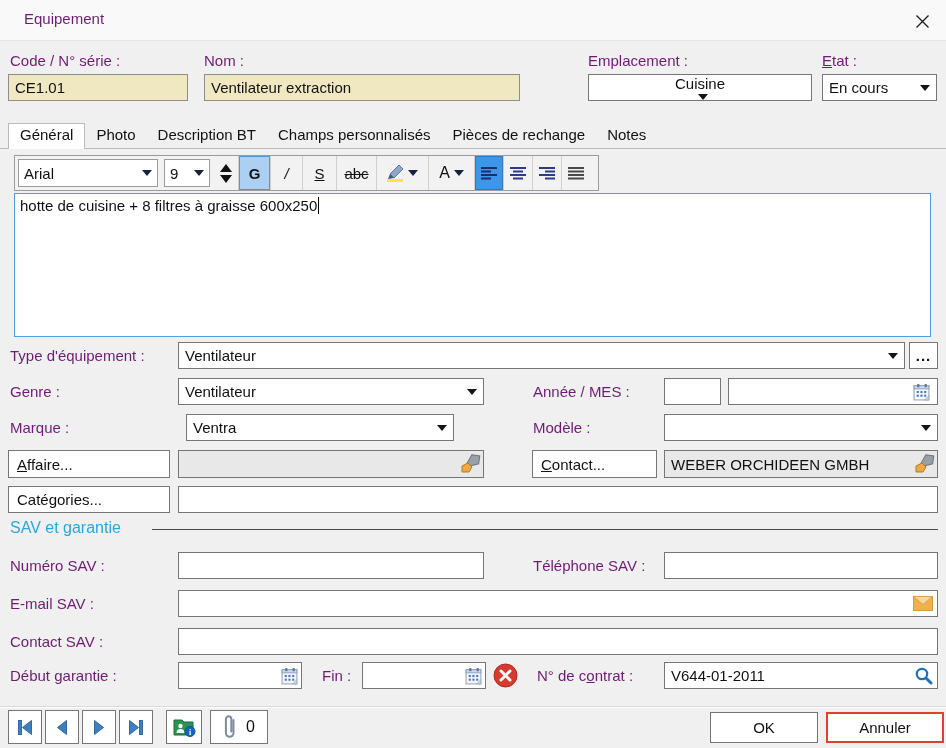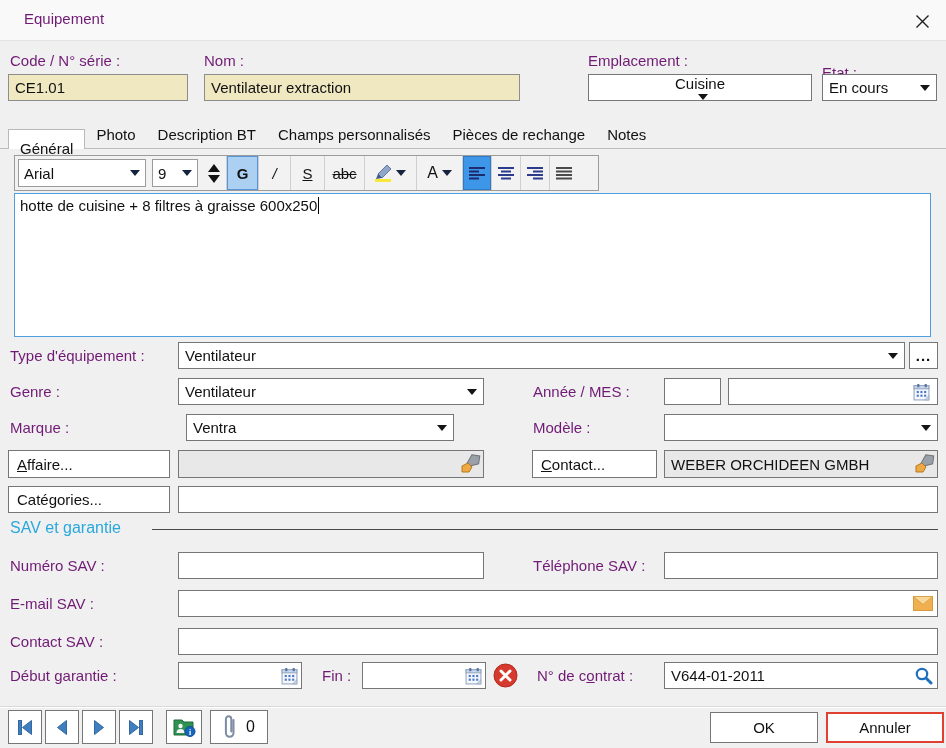--- a/index.html
+++ b/index.html
@@ -22,21 +22,21 @@
        justify-content:center;font-size:15px;white-space:nowrap;}
   .accel{text-decoration:underline;}
   
   .titlebar{left:0;top:0;width:946px;height:41px;background:#f9f9f9;border-bottom:1px solid #e4e4e4;}
   .title{left:24px;top:10px;font-size:15px;}
   .closebtn{left:906px;top:7px;width:32px;height:28px;display:flex;align-items:center;justify-content:center;}
   
   .tabline{left:0;top:148px;width:946px;height:1px;background:#bdbdbd;}
   .tabs{left:8px;top:121px;height:28px;display:flex;align-items:flex-end;}
   .tab{font-size:15px;padding:5px 11px 6px 11px;position:relative;}
-  .tab.active{background:#fff;border:1px solid #b9b9b9;border-bottom:none;z-index:3;height:20px;padding-top:10px;}
+  .tab.active{background:#fff;border:1px solid #b9b9b9;border-bottom:none;z-index:3;height:26px;padding-top:2px;}
   
   .toolbar{left:14px;top:155px;width:585px;height:36px;border:1px solid #9b9b9b;
            background:#f2f2f2;display:flex;align-items:stretch;}
   .titem{display:flex;align-items:center;justify-content:center;border-right:1px solid #cfcfcf;
          padding:0 4px;font-size:15px;}
   .tcombo{background:#fff;border:1px solid #9b9b9b;margin:3px;display:flex;align-items:center;
           justify-content:space-between;padding:0 5px;font-size:15px;}
   .tcombo .dar{border-top-color:#16233f;}
   .titem.activeT{background:#abd0f2;box-shadow:inset 0 0 0 1px #5596d8;}
   .alignbtn{width:29px;border-right:1px solid #cfcfcf;display:flex;align-items:center;justify-content:center;}
@@ -70,21 +70,21 @@
     <span>
       <svg width="15" height="15" viewBox="0 0 15 15">
           <path d="M1.5 1.5 L13.5 13.5 M13.5 1.5 L1.5 13.5" stroke="#1f1f1f" stroke-width="1.4"></path>
         </svg>
     </span>
   </div>
 
   <div class="abs lbl" style="left:10px;top:52px;">Code / N° série :</div>
   <div class="abs lbl" style="left:204px;top:52px;">Nom :</div>
   <div class="abs lbl" style="left:588px;top:52px;">Emplacement :</div>
-  <div class="abs lbl" style="left:822px;top:52px;margin-top:12px;"><span class="accel">E</span><span>tat :</span></div>
+  <div class="abs lbl" style="left:822px;top:52px;"><span class="accel">E</span><span>tat :</span></div>
 
   <div class="abs box tan" style="left:8px;top:74px;width:180px;height:27px;">
       <span>CE1.01</span>
     </div>
   <div class="abs box tan" style="left:204px;top:74px;width:316px;height:27px;">
       <span>Ventilateur extraction</span>
     </div>
   <div class="abs box combo" style="left:588px;top:74px;width:224px;height:27px;flex-direction:column;">
     <span>Cuisine</span>
     <span class="dar"></span>
@@ -98,21 +98,21 @@
   <div class="abs tabs">
     <div class="tab active">Général</div>
     <div class="tab">Photo</div>
     <div class="tab">Description BT</div>
     <div class="tab">Champs personnalisés</div>
     <div class="tab">Pièces de rechange</div>
     <div class="tab">Notes</div>
   </div>
 
   <div class="abs toolbar">
-    <div class="tcombo" style="width:128px;">
+    <div class="tcombo" style="width:140px;">
       <span>Arial</span>
       <span class="dar"></span>
     </div>
     <div class="tcombo" style="width:46px;">
       <span>9</span>
       <span class="dar"></span>
     </div>
     <div class="titem" style="width:26px;">
       <span class="spin">
           <span class="up"></span>

